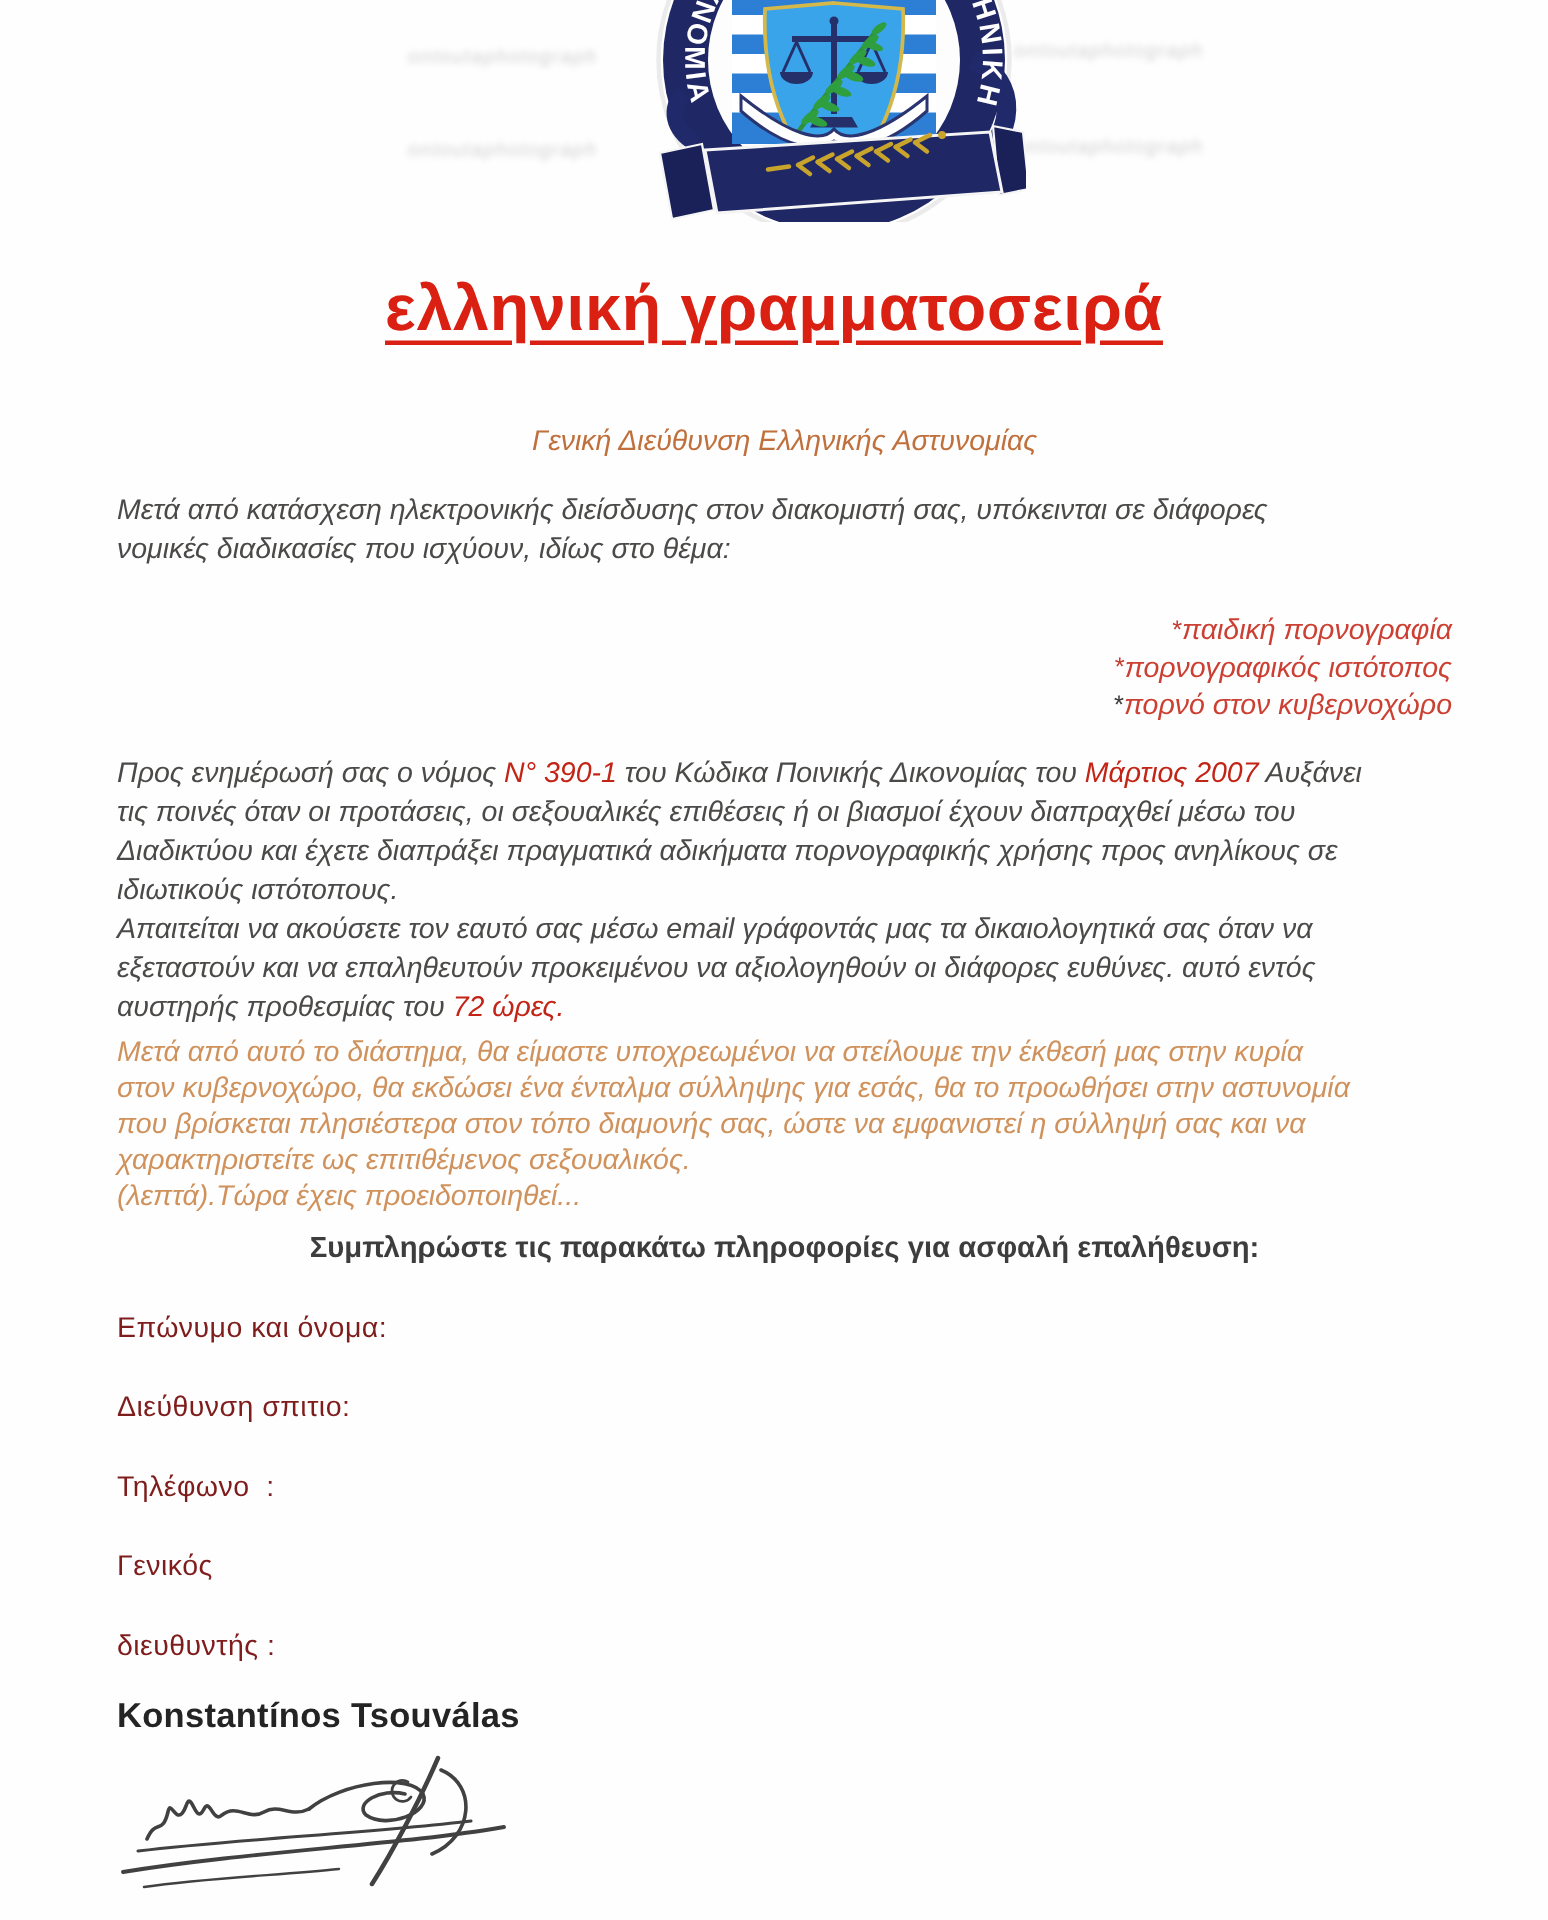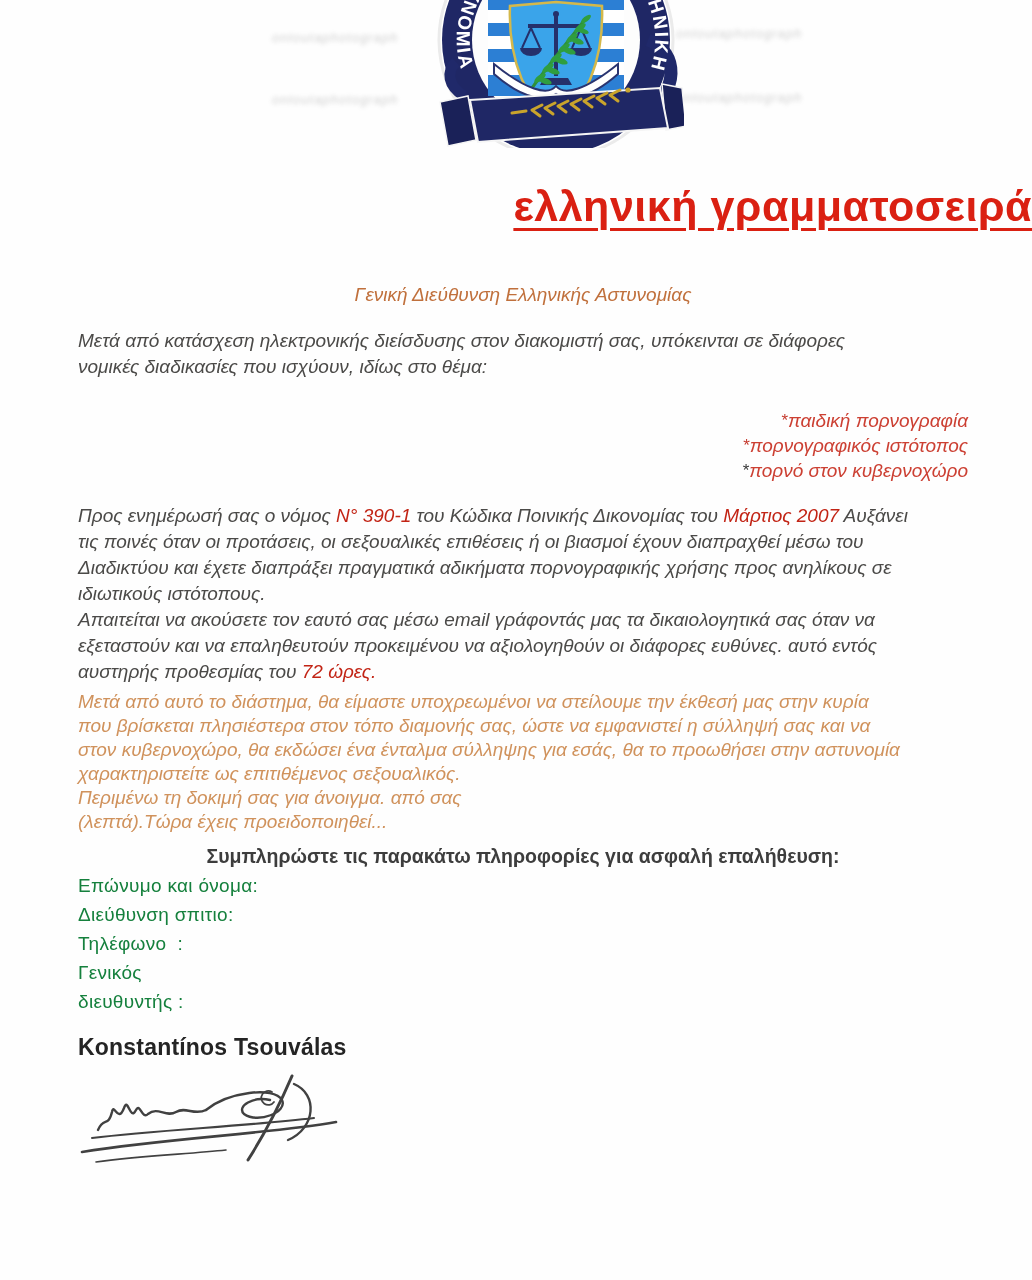--- a/index.html
+++ b/index.html
@@ -11,41 +11,41 @@
   
   .logo-band { position:relative; height:148px; overflow:hidden; }
   .emblem { position:absolute; left:428px; top:-40px; }
   .watermark { position:absolute; color:#8f8f8f; opacity:.42; filter:blur(2px);
                font-size:13px; font-style:italic; letter-spacing:1px; white-space:nowrap; }
   .wm1 { left:272px; top:30px; } .wm2 { left:272px; top:92px; }
   .wm3 { left:676px; top:26px; } .wm4 { left:676px; top:90px; }
 
   
   .content { padding:0 64px 0 78px; }
-  h1.title { margin:34px 0 0; height:52px; text-align:right;
+  h1.title { margin:34px 0 0; height:52px; text-align:center;
              font-size:43px; font-weight:bold; color:#da2012;
              text-decoration:underline; text-decoration-thickness:3px;
              text-underline-offset:7px; letter-spacing:0.5px; }
   .dept { margin-top:50px; height:24px; font-style:italic; font-size:19px;
           color:#c0703c;text-align:center; }
   .intro { margin-top:22px; }
   .line  { height:26px; font-style:italic; font-size:19px; color:#4b4a48; }
   .offenses { margin-top:28px;text-align:right; }
   .offense  { height:25px; font-style:italic; font-size:19px; font-weight:500; color:#cc4033; }
   .offense .marker { display:inline-block; width:18px; color:#c53a2e;
                      font-style:normal; font-size:17px; vertical-align:1px; }
   .offense .marker.dark { color:#3a3a3a; }
   .law { margin-top:20px; }
   .red { color:#c22415; }
   .threat { margin-top:4px; }
   .threat .line { height:24px; color:#d0925c; }
   .instruction { margin-top:10px; height:26px; font-size:19.5px; font-weight:600;
                  color:#3d3d3d;text-align:center; }
-  .field { margin-top:4px; height:25px; font-size:19px; font-weight:500;
-           color:#15803d; white-space:pre-wrap; letter-spacing:.3px; }
+  .field { margin-top:28px; height:25px; font-size:19px; font-weight:500;
+           color:#7f1d1d; white-space:pre-wrap; letter-spacing:.3px; }
   .signatory { margin-top:18px; height:28px; font-size:23px; font-weight:bold;
                color:#242424; letter-spacing:.2px; }
   .signature { margin-top:10px; }
 </style>
 </head>
 <body>
 
 <div class="page">
 
   <div class="logo-band">
@@ -163,24 +163,23 @@
       <div class="line">τις ποινές όταν οι προτάσεις, οι σεξουαλικές επιθέσεις ή οι βιασμοί έχουν διαπραχθεί μέσω του</div>
       <div class="line">Διαδικτύου και έχετε διαπράξει πραγματικά αδικήματα πορνογραφικής χρήσης προς ανηλίκους σε</div>
       <div class="line">ιδιωτικούς ιστότοπους.</div>
       <div class="line">Απαιτείται να ακούσετε τον εαυτό σας μέσω email γράφοντάς μας τα δικαιολογητικά σας όταν να</div>
       <div class="line">εξεταστούν και να επαληθευτούν προκειμένου να αξιολογηθούν οι διάφορες ευθύνες. αυτό εντός</div>
       <div class="line"><span>αυστηρής προθεσμίας του </span><span class="red">72 ώρες.</span></div>
     </div>
 
     <div class="threat">
       <div class="line">Μετά από αυτό το διάστημα, θα είμαστε υποχρεωμένοι να στείλουμε την έκθεσή μας στην κυρία</div>
+      <div class="line">στον κυβερνοχώρο, θα εκδώσει ένα ένταλμα σύλληψης για εσάς, θα το προωθήσει στην αστυνομία</div>
       <div class="line">που βρίσκεται πλησιέστερα στον τόπο διαμονής σας, ώστε να εμφανιστεί η σύλληψή σας και να</div>
-      <div class="line">στον κυβερνοχώρο, θα εκδώσει ένα ένταλμα σύλληψης για εσάς, θα το προωθήσει στην αστυνομία</div>
       <div class="line">χαρακτηριστείτε ως επιτιθέμενος σεξουαλικός.</div>
-      <div class="line">Περιμένω τη δοκιμή σας για άνοιγμα. από σας</div>
       <div class="line">(λεπτά).Τώρα έχεις προειδοποιηθεί...</div>
     </div>
 
     <div class="instruction">Συμπληρώστε τις παρακάτω πληροφορίες για ασφαλή επαλήθευση:</div>
 
     <div class="field">Επώνυμο και όνομα:</div>
     <div class="field">Διεύθυνση σπιτιο:</div>
     <div class="field">Τηλέφωνο  :</div>
     <div class="field">Γενικός</div>
     <div class="field">διευθυντής :</div>

